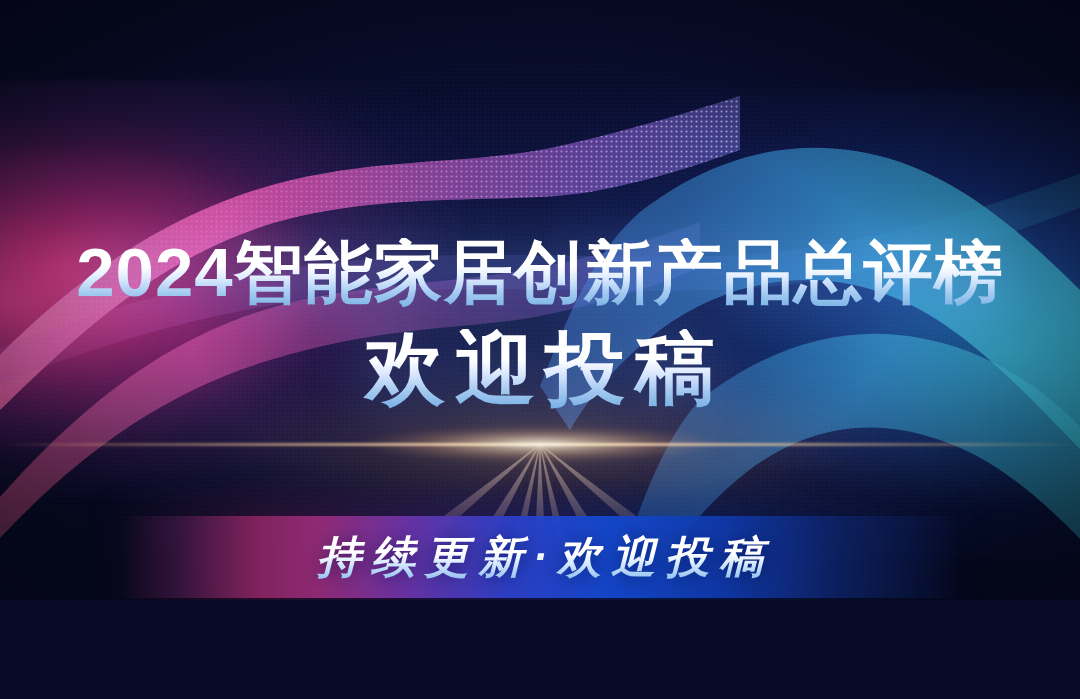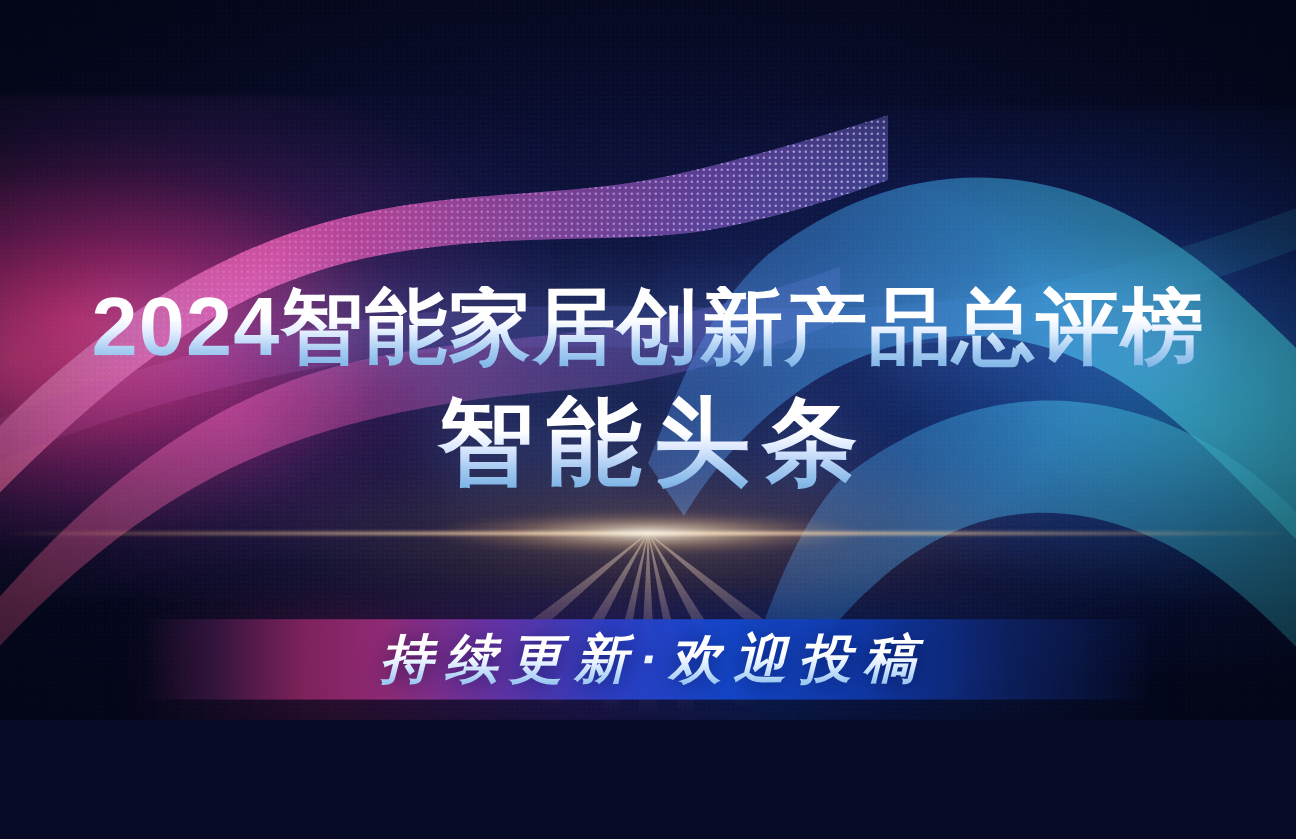--- a/index.html
+++ b/index.html
@@ -229,21 +229,21 @@
     -webkit-text-fill-color: transparent;
     filter: drop-shadow(0 0 30px rgba(130,175,255,0.45));
   }
 
   
   .ribbon {
     position: absolute;
     left: 120px;
     right: 120px;
     top: 516px;
-    height: 67px;
+    height: 82px;
     background: linear-gradient(90deg,
       rgba(14,18,52,0) 0%,
       rgba(74,28,78,0.55) 7%,
       rgba(136,36,96,0.90) 16%,
       rgba(150,44,122,0.95) 24%,
       rgba(108,52,168,0.95) 34%,
       rgba(46,64,200,0.96) 46%,
       rgba(20,72,206,0.96) 58%,
       rgba(16,58,172,0.92) 72%,
       rgba(14,36,108,0.70) 86%,
@@ -414,21 +414,21 @@
       <polygon points="260,0 118,128 100,120"></polygon>
     </g>
   </svg>
   <div class="flare-halo"></div>
   <div class="flare-line"></div>
   <div class="flare-core"></div>
 
 
   <div class="title-block">
     <h1 class="title-main">2024智能家居创新产品总评榜</h1>
-    <h2 class="title-sub">智能头条</h2>
+    <h2 class="title-sub">欢迎投稿</h2>
   </div>
 
   <div class="ribbon-glow"></div>
   <div class="ribbon">
     <span class="ribbon-text">持续更新·欢迎投稿</span>
   </div>
 
   <div class="bottom-fill"></div>
 </div>
 

